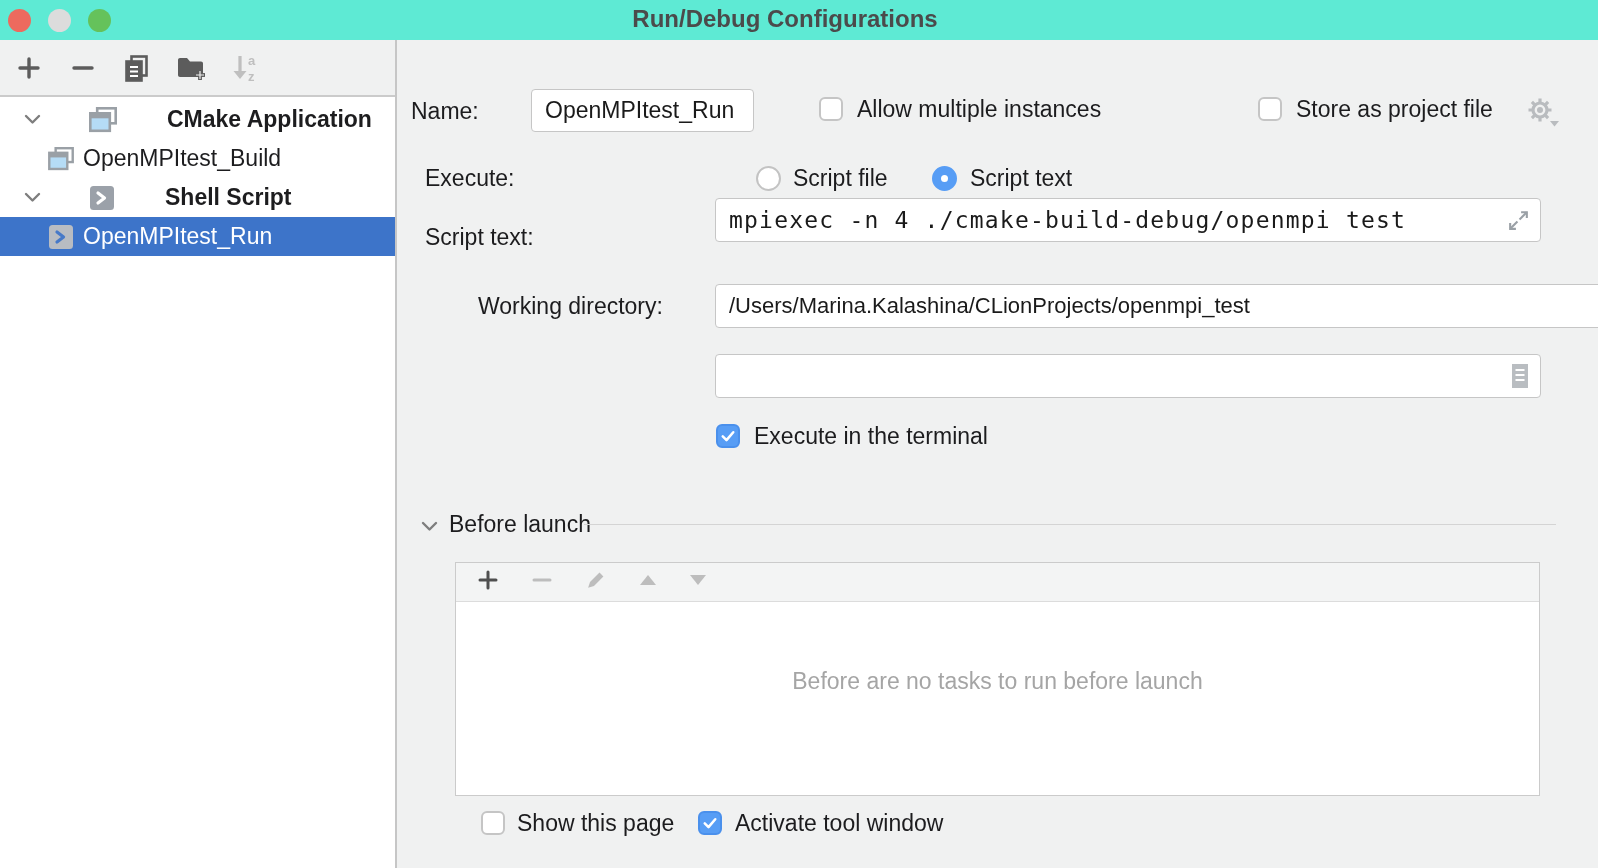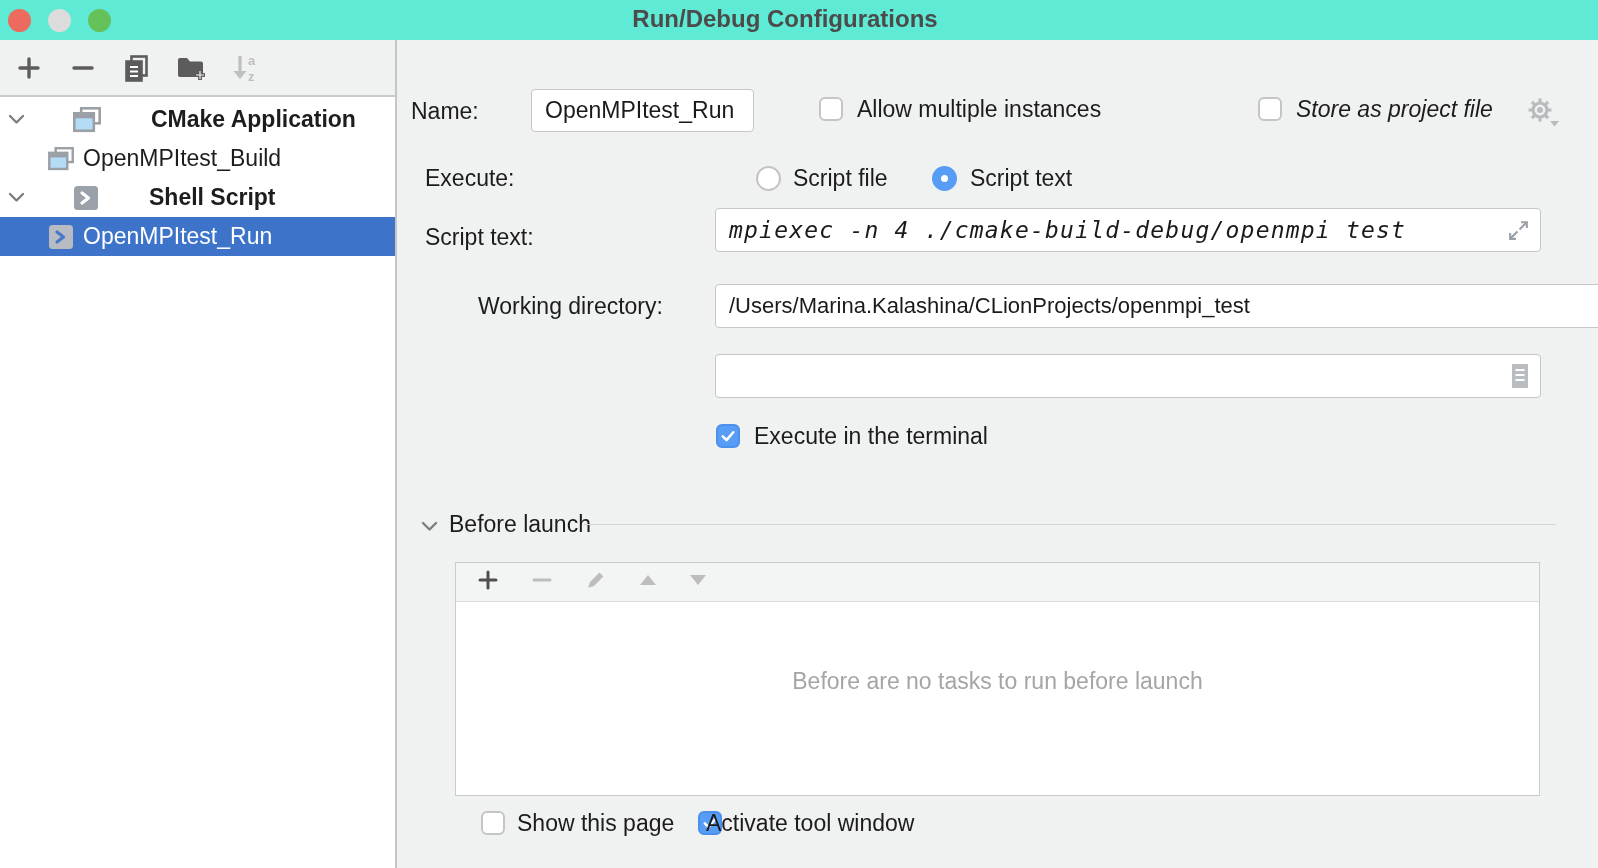--- a/index.html
+++ b/index.html
@@ -17,21 +17,21 @@
                font-size:24px; font-weight:bold; color:#4b4b4b; }
 
   
   .sidebar { position:absolute; left:0; top:40px; width:397px; height:828px;
              background:#ffffff; border-right:2px solid #c6c6c6; }
   .sidebar-toolbar { height:57px; background:#f0f1f1; border-bottom:2px solid #cbcbcb;
                      display:flex; align-items:center; gap:22px; padding-left:13px; }
   .tb-icon { width:32px; height:32px; display:flex; align-items:center; justify-content:center; }
   .tree { padding-top:3px; }
   .tree-row { display:flex; align-items:center; height:39px; font-size:23px; white-space:nowrap; }
-  .tree-row.lvl0 { padding-left:8px; font-weight:bold;gap:37px; }
+  .tree-row.lvl0 { padding-left:24px; font-weight:bold;gap:37px; }
   .tree-row.lvl1 { padding-left:48px; }
   .tree-row .twisty { width:19px; margin-right:9px; display:flex; align-items:center; }
   .tree-row .t-icon { margin-right:13px; display:flex; align-items:center; }
   .tree-row.lvl1 .t-icon { margin-right:9px; }
   .tree-row.selected { background:#3d74c9; color:#ffffff; }
   .tree-row.selected .shell-arrow { stroke:#4679c8; }
 
   
   .flabel { position:absolute; font-size:23px; line-height:27px; color:#1c1c1e; white-space:nowrap; }
   .tfield { position:absolute; background:#ffffff; border:1.5px solid #c6c6c6; border-radius:4px;
@@ -174,40 +174,40 @@
   <input class="name-box" value="OpenMPItest_Run" style="">
 
   <div class="checkbox" style="left:819px; top:97px;">
     
   </div>
   <div class="flabel" style="left:857px; top:96px;">Allow multiple instances</div>
 
   <div class="checkbox" style="left:1258px; top:97px;">
     
   </div>
-  <div class="flabel" style="left:1296px; top:96px;font-style:italic;">Store as project file</div>
+  <div class="flabel" style="left:1296px; top:96px;">Store as project file</div>
   <span style="position:absolute; left:1526px; top:96px;">
     <svg width="34" height="32" viewBox="0 0 34 32">
       <g stroke="#b9bcbf" stroke-width="3.2" fill="none">
         <circle cx="14" cy="14" r="7"></circle>
         <path d="M14 2.5v4M14 21.5v4M2.5 14h4M21.5 14h4M5.9 5.9l2.9 2.9M19.2 19.2l2.9 2.9M22.1 5.9l-2.9 2.9M8.8 19.2l-2.9 2.9"></path>
       </g>
       <circle cx="14" cy="14" r="3" fill="#b9bcbf"></circle>
       <polygon points="24,25 33,25 28.5,30.5" fill="#b9bcbf"></polygon>
     </svg>
   </span>
 
   <div class="flabel" style="left:425px; top:165px;">Execute:</div>
   <div class="radio" style="left:756px; top:166px;"></div>
   <div class="flabel" style="left:793px; top:165px;">Script file</div>
   <div class="radio selected" style="left:932px; top:166px;"></div>
   <div class="flabel" style="left:970px; top:165px;">Script text</div>
 
   <div class="flabel" style="left:425px; top:224px;">Script text:</div>
-  <div class="tfield mono" style="left:715px; top:208px; width:826px; height:44px;font-style:italic;">
+  <div class="tfield mono" style="left:715px; top:198px; width:826px; height:44px;">
     <span class="val">mpiexec -n 4 ./cmake-build-debug/openmpi_test</span>
     <span class="trail">
       <svg width="25" height="25" viewBox="0 0 24 24" stroke="#9aa0a6" stroke-width="2" fill="none">
         <path d="M14.5 4H20v5.5"></path>
           <path d="M20 4l-7 7"></path>
         <path d="M9.5 20H4v-5.5"></path>
           <path d="M4 20l7-7"></path>
       </svg>
     </span>
   </div>
@@ -282,15 +282,15 @@
   <div class="checkbox" style="left:481px; top:811px;">
     
   </div>
   <div class="flabel" style="left:517px; top:810px;">Show this page</div>
 
   <div class="checkbox checked" style="left:698px; top:811px;">
     <svg width="18" height="18" viewBox="0 0 24 24">
         <polyline points="5,12.5 10,17.5 19,7" stroke="#fff" stroke-width="3.4" fill="none" stroke-linecap="round" stroke-linejoin="round"></polyline>
       </svg>
   </div>
-  <div class="flabel" style="left:706px; top:810px;">Activate tool window</div>
+  <div class="flabel" style="left:735px; top:810px;">Activate tool window</div>
 
 </div>
 
 </body></html>

